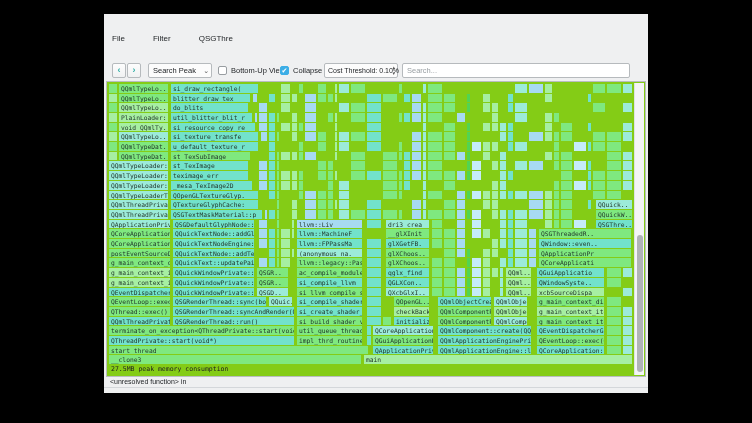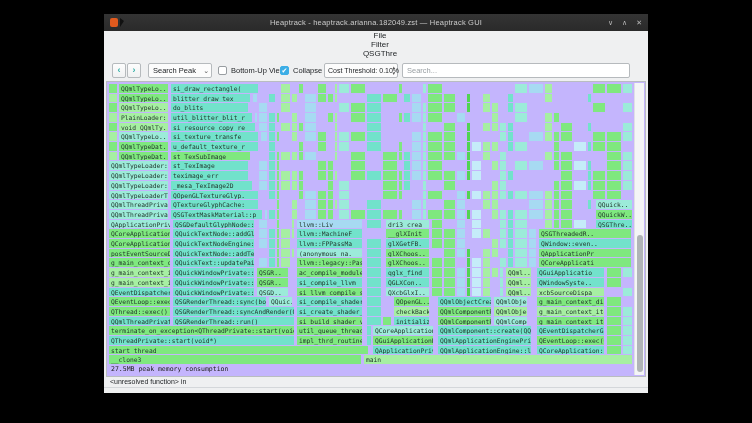--- a/index.html
+++ b/index.html
@@ -11,21 +11,21 @@
     background:linear-gradient(#343434,#2a2a2a);display:flex;align-items:center;}
   .appicon{position:absolute;left:6px;top:4px;width:8px;height:9px;background:#e05a1e;border-radius:2px;}
   .cursoricon{position:absolute;left:16px;top:4px;width:0;height:0;
     border-left:4px solid #111;border-top:3px solid transparent;border-bottom:6px solid transparent;}
   .title{flex:1;text-align:center;font-size:7.5px;color:#cbcbcb;letter-spacing:.2px;}
   .winctl{position:absolute;right:6px;top:0;height:17px;display:flex;align-items:center;gap:9px;
     font-size:7px;color:#b9b9b9;}
   .winctl span{cursor:default;}
   
   .menubar{position:absolute;left:0;top:17px;width:100%;height:14px;display:flex;align-items:center;
-    padding-left:8px;box-sizing:border-box;gap:0;font-size:8px;color:#232629;flex-direction:column;}
+    padding-left:8px;box-sizing:border-box;gap:28px;font-size:8px;color:#232629;}
   
   .tabbar{position:absolute;left:0;top:31px;width:100%;height:15px;border-bottom:1px solid #bcc0c3;
     box-sizing:border-box;padding-left:4px;display:flex;align-items:flex-end;}
   .tab{height:13px;line-height:13px;padding:0 7px;font-size:7.5px;color:#2b2e31;
     background:#d9dcdf;border:1px solid #b9bdc0;border-bottom:none;border-radius:2px 2px 0 0;
     margin-right:1px;white-space:nowrap;}
   .tab.active{background:#fbfbfb;height:15px;line-height:15px;font-weight:bold;}
   
   .toolbar{position:absolute;left:0;top:46px;width:100%;height:21px;}
   .tbtn{position:absolute;top:49px;width:14px;height:15px;background:linear-gradient(#fdfdfd,#f0f1f2);
@@ -41,48 +41,38 @@
   .box.checked{background:#3daee6;border-color:#3daee6;}
   .spin{position:absolute;left:220px;top:49px;width:74px;height:15px;background:#fcfcfc;
     border:1px solid #b6babd;border-radius:2px;box-sizing:border-box;font-size:7px;color:#232629;
     line-height:13px;padding-left:3px;white-space:nowrap;}
   .spin .arrs{position:absolute;right:2px;top:0;font-size:5px;color:#555;line-height:6px;}
   .searchbox{position:absolute;left:298px;top:49px;width:228px;height:15px;background:#fff;
     border:1px solid #b6babd;border-radius:2px;box-sizing:border-box;font-size:7.5px;
     padding:0 4px;color:#232629;font-family:"Liberation Sans",sans-serif;}
   .searchbox::placeholder{color:#9aa0a4;}
   
-  .panel{position:absolute;left:2px;top:67px;width:540px;height:296px;background:#c4b5fd;
+  .panel{position:absolute;left:2px;top:67px;width:540px;height:296px;background:#84cc16;
     border:1px solid #b9bdc0;box-sizing:border-box;overflow:hidden;}
   .cell{position:absolute;height:8.8px;overflow:hidden;white-space:nowrap;
     font:6.3px "DejaVu Sans Mono",monospace;color:#1f3328;line-height:9px;padding-left:2px;
     box-sizing:border-box;}
   .footer{position:absolute;left:4px;top:283px;font:6.5px "DejaVu Sans Mono",monospace;color:#222;}
   .vscroll{position:absolute;left:527px;top:1px;width:9px;height:292px;background:#f4f5f6;
     border-left:1px solid #dfe2e4;}
   .vthumb{position:absolute;left:1.5px;top:152px;width:6px;height:137px;background:#b0b4b7;border-radius:3px;}
   
   .tooltipline{position:absolute;left:6px;top:364px;font-size:7px;color:#232629;}
   .statusstrip{position:absolute;left:0;top:373px;width:100%;height:6px;border-top:1px solid #d4d7da;}
 </style>
 </head>
 <body>
 
 <div class="window">
 
-  <div class="titlebar">
-    <span class="appicon"></span>
-    <span class="cursoricon"></span>
-    <span class="title">Heaptrack - heaptrack.arianna.182049.zst — Heaptrack GUI</span>
-    <span class="winctl">
-      <span>∨</span>
-      <span>∧</span>
-      <span>✕</span>
-    </span>
-  </div>
 
   <div class="menubar">
       <span>File</span>
       <span>Filter</span>
       <span>QSGThre</span>
     </div>
 
 
   <div class="toolbar"></div>
   <div class="tbtn" style="left:8px">

